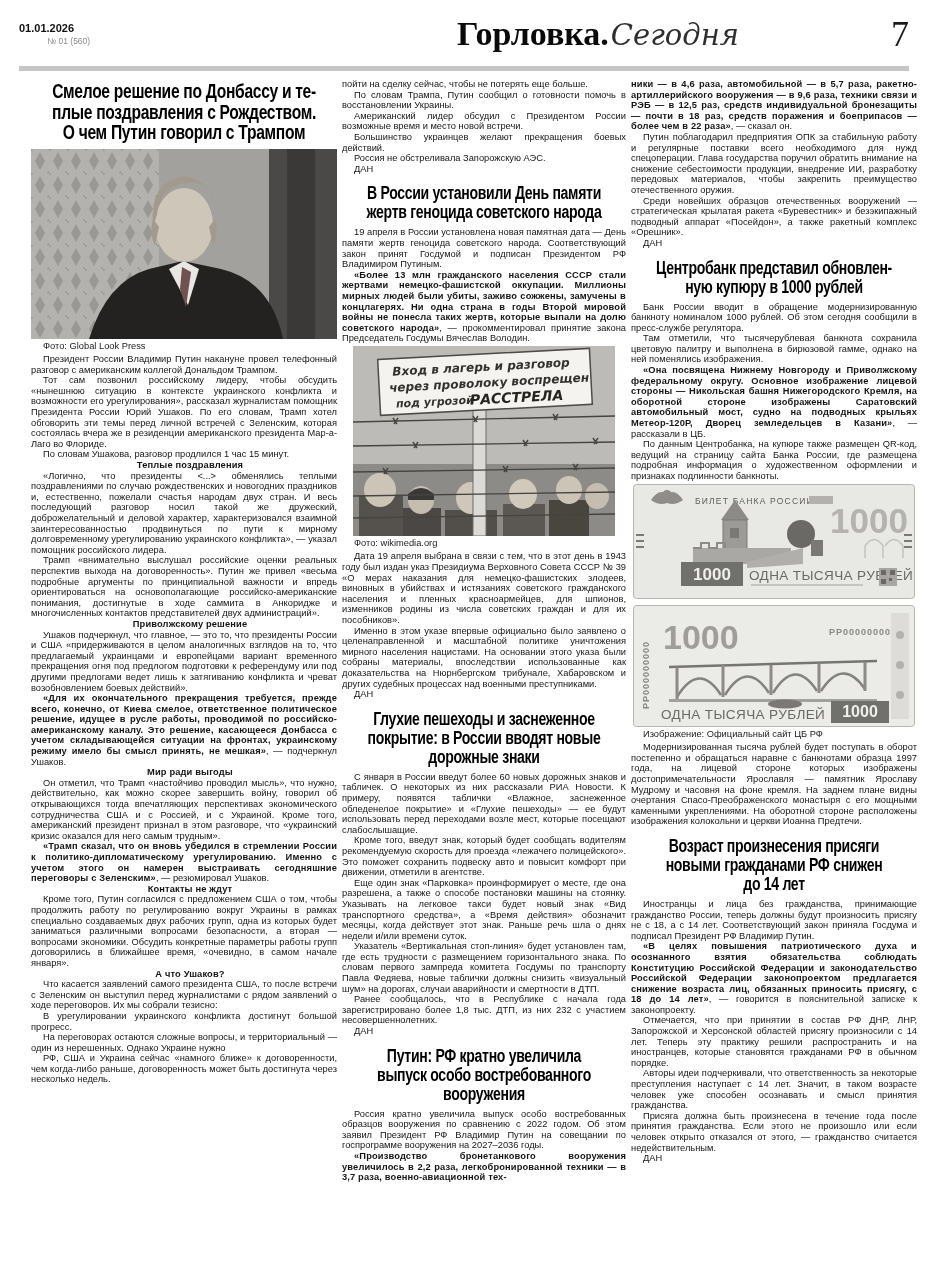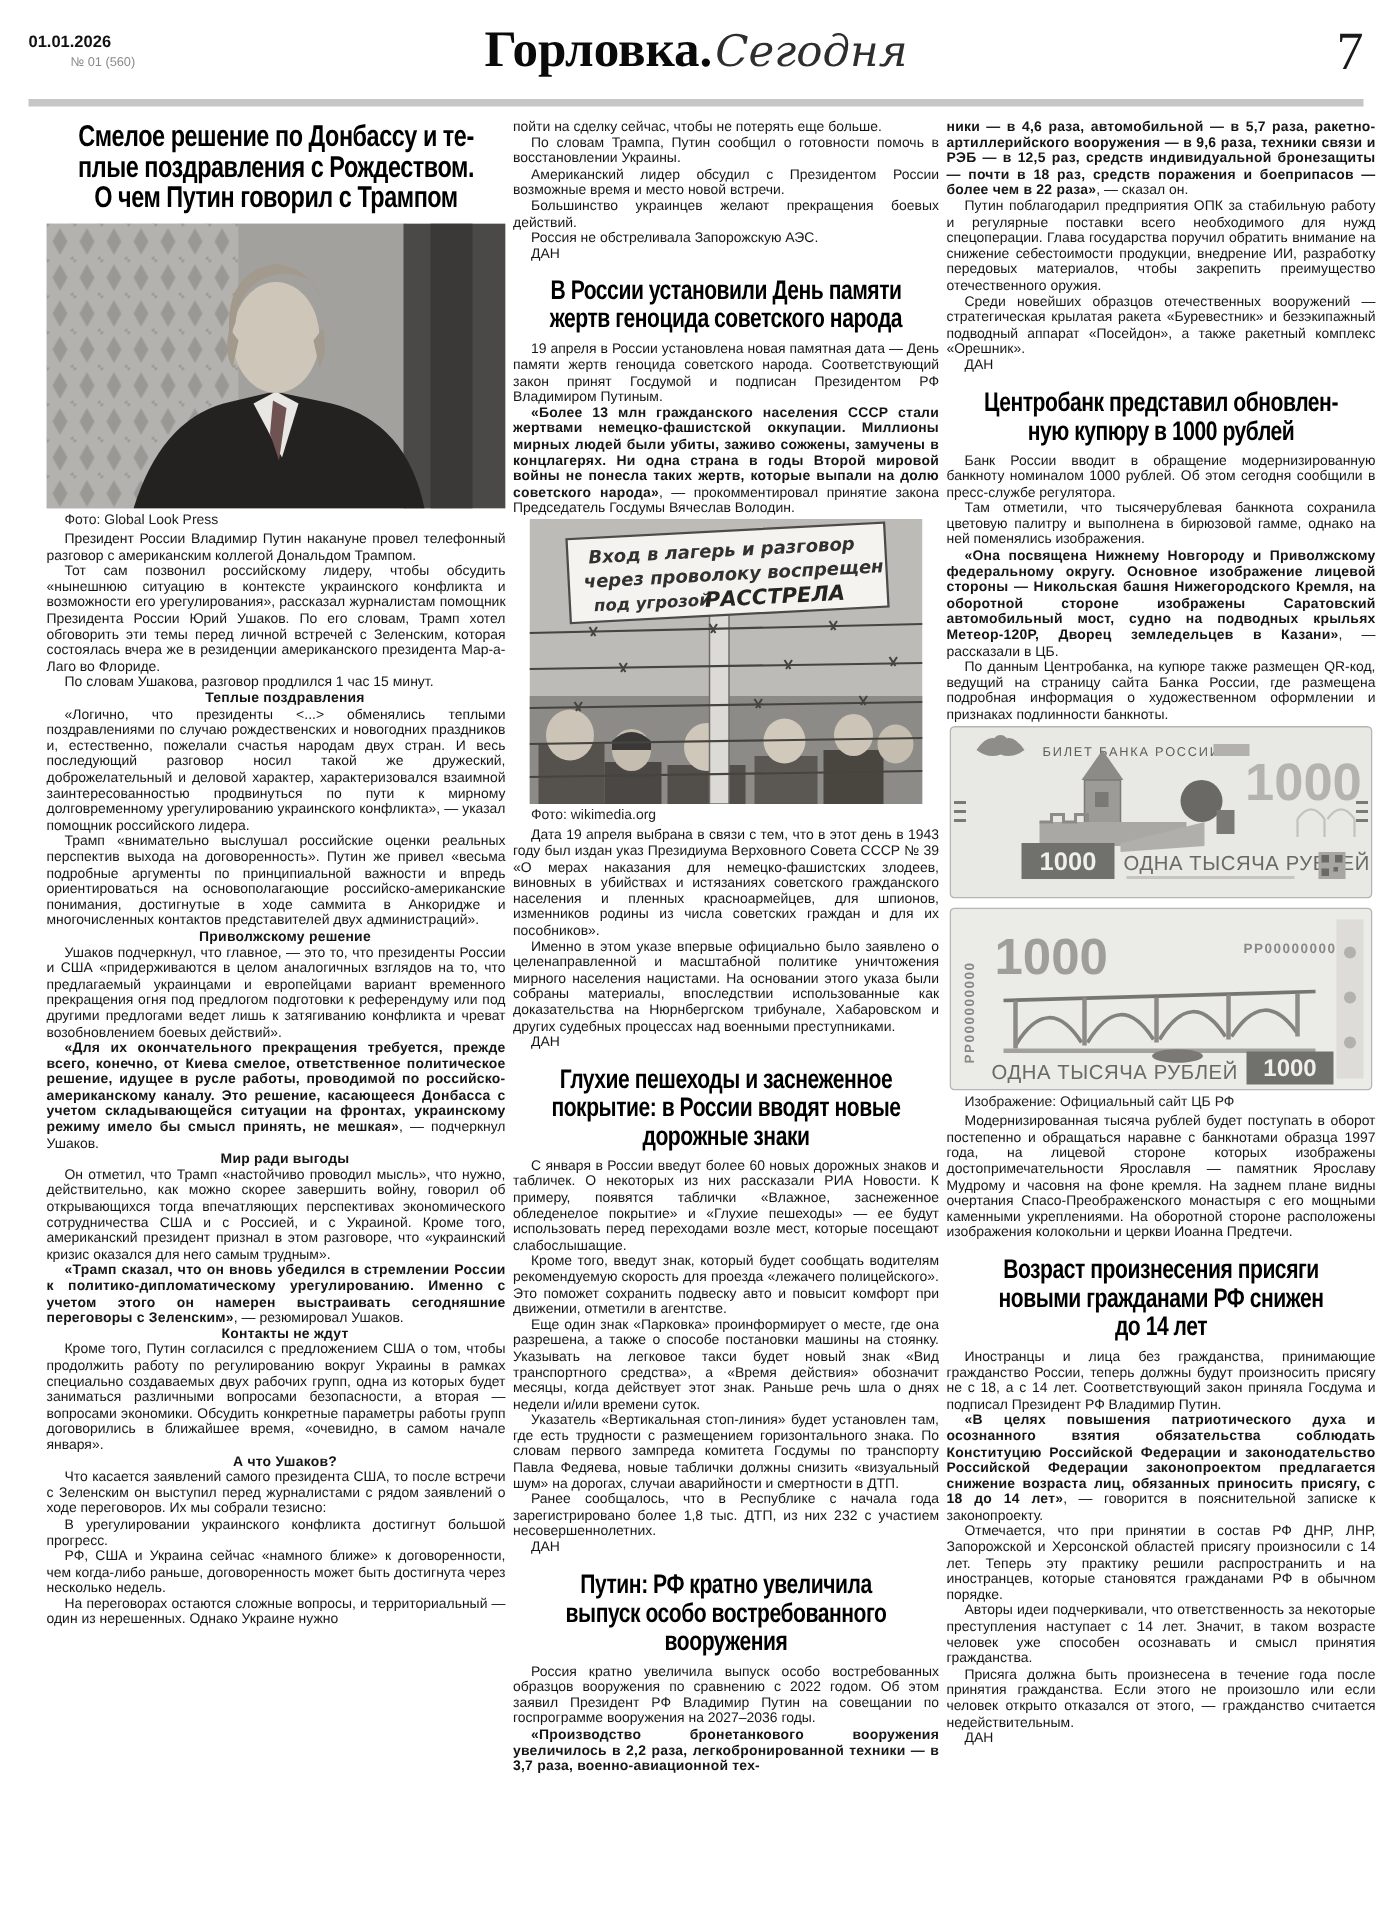--- a/index.html
+++ b/index.html
@@ -3,21 +3,21 @@
 <meta charset="utf-8">
 <style>
   html,body{margin:0;padding:0;background:#e9e9e9;}
   .page{width:928px;height:1280px;margin:0 auto;background:#ffffff;overflow:hidden;
         font-family:"Liberation Sans",sans-serif;color:#161616;position:relative;}
   
   header{display:flex;align-items:center;height:60px;padding:4px 19px 0;gap:30px;}
   .issue-block{width:140px;line-height:1.2;}
   .date{font-size:11px;font-weight:bold;color:#111;}
   .issue{font-size:8.5px;color:#8a8a8a;margin-left:28px;}
-  .masthead{flex:1;text-align:center;white-space:nowrap;}
+  .masthead{flex:1;text-align:right;white-space:nowrap;}
   .m1{font-family:"Liberation Serif",serif;font-weight:bold;font-size:34px;color:#0a0a0a;}
   .m2{font-family:"DejaVu Serif",serif;font-style:italic;font-size:29px;color:#2e2e2e;margin-left:2px;}
   .pagenum{width:140px;text-align:right;font-family:"Liberation Serif",serif;font-size:36px;color:#1a1a1a;}
   .rule{height:5px;background:#c6c6c6;margin:2px 19px 0;}
   
   .cols{display:grid;grid-template-columns:306px 284px 286px;column-gap:5px;padding:8px 19px 0;margin-left:12px;}
   .col{min-width:0;}
   
   .para{margin:0;font-size:9.3px;line-height:10.6px;text-align:justify;text-indent:12px;color:#151515;}
   .para b{letter-spacing:.15px;}
@@ -115,23 +115,23 @@
 
           <p class="para"><span>Кроме того, Путин согласился с предложением США о том, чтобы продолжить работу по регулированию вокруг Украины в рамках специально создаваемых двух рабочих групп, одна из которых будет заниматься различными вопросами безопасности, а вторая — вопросами экономики. Обсудить конкретные параметры работы групп договорились в ближайшее время, «очевидно, в самом начале января».</span></p>
 
 
           <p class="para sub"><b>А что Ушаков?</b></p>
 
           <p class="para"><span>Что касается заявлений самого президента США, то после встречи с Зеленским он выступил перед журналистами с рядом заявлений о ходе переговоров. Их мы собрали тезисно:</span></p>
 
           <p class="para"><span>В урегулировании украинского конфликта достигнут большой прогресс.</span></p>
 
+          <p class="para"><span>На переговорах остаются сложные вопросы, и территориальный — один из нерешенных. Однако Украине нужно</span></p>
+
           <p class="para"><span>РФ, США и Украина сейчас «намного ближе» к договоренности, чем когда-либо раньше, договоренность может быть достигнута через несколько недель.</span></p>
-
-          <p class="para"><span>На переговорах остаются сложные вопросы, и территориальный — один из нерешенных. Однако Украине нужно</span></p>
         </div>
     </section>
 
     <section class="col">
       <div>
 
           <p class="para cont"><span>пойти на сделку сейчас, чтобы не потерять еще больше.</span></p>
 
           <p class="para"><span>По словам Трампа, Путин сообщил о готовности помочь в восстановлении Украины.</span></p>
 

